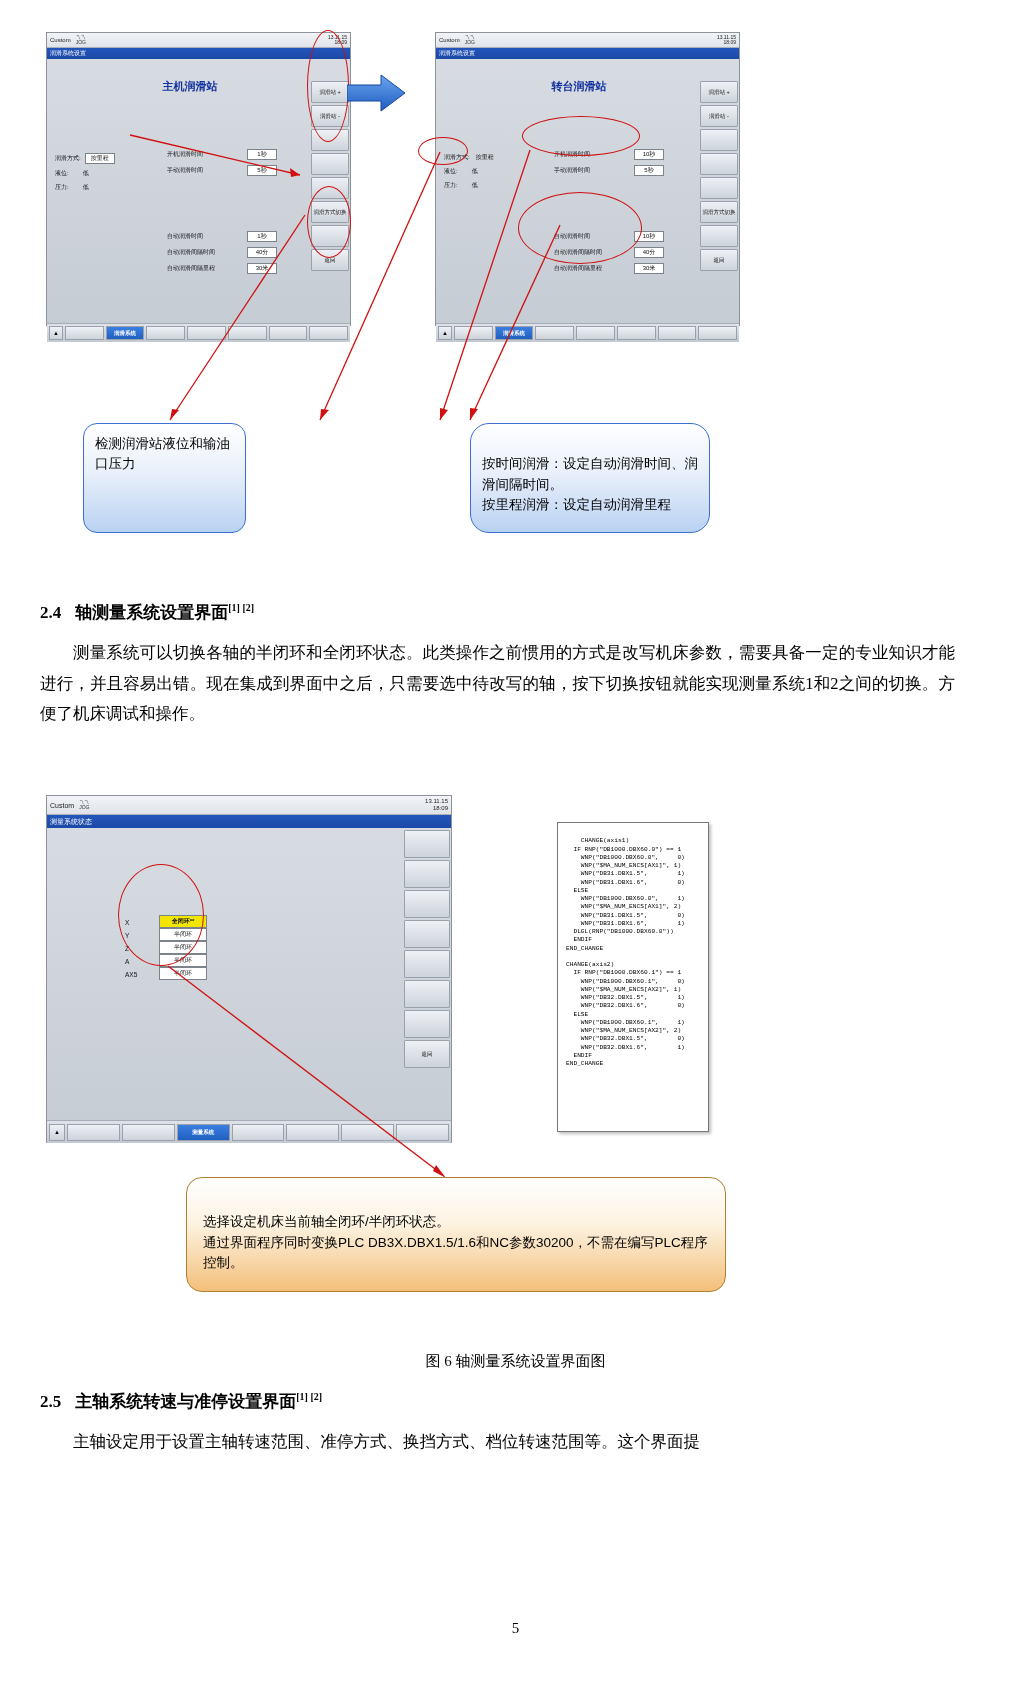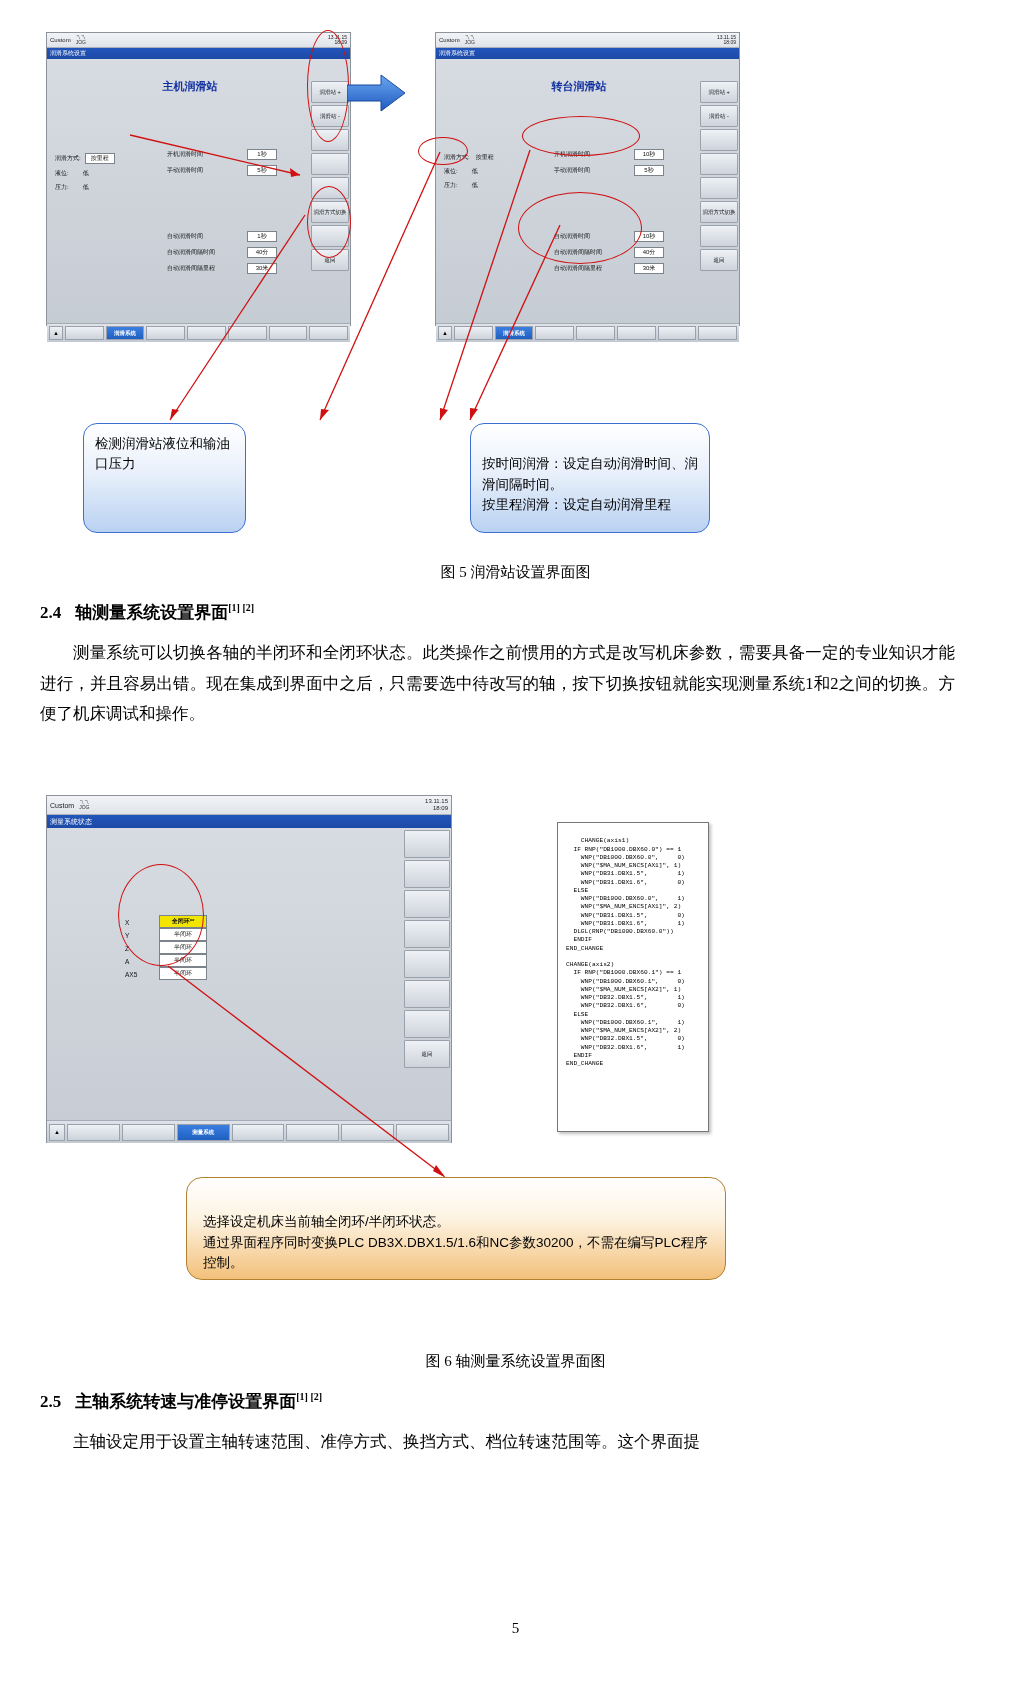--- a/index.html
+++ b/index.html
@@ -406,26 +406,25 @@
       <path d="M530,150 L440,420"></path>
       <polygon points="440,420 448,410 440,408" fill="#d01010" stroke="none"></polygon>
       <path d="M560,225 L470,420"></path>
       <polygon points="470,420 478,409 470,408" fill="#d01010" stroke="none"></polygon>
     </g>
   </svg>
 
   <div class="bubble" style="left:83px; top:423px; width:163px; height:110px;">
     <span>检测润滑站液位和输油口压力</span>
   </div>
-  <div class="bubble" style="left:470px; top:423px; width:240px; height:110px; white-space:pre-line;">
+  <div class="bubble" style="left:470px; top:423px; width:240px; height:110px; white-space:pre-line;border-radius:19px;">
     <span>按时间润滑：设定自动润滑时间、润滑间隔时间。
 按里程润滑：设定自动润滑里程</span>
   </div>
 
-  <div class="caption" style="top:563px;">图 5 润滑站设置界面图</div>
 
   <div class="heading" style="left:40px; top:601px;">
     <span class="num">2.4</span><span>轴测量系统设置界面</span><span class="sup">[1] [2]</span>
   </div>
   <div class="para" style="left:40px; top:638px; width:915px; text-indent:33px;">测量系统可以切换各轴的半闭环和全闭环状态。此类操作之前惯用的方式是改写机床参数，需要具备一定的专业知识才能进行，并且容易出错。现在集成到界面中之后，只需要选中待改写的轴，按下切换按钮就能实现测量系统1和2之间的切换。方便了机床调试和操作。</div>
 
   <div class="hmi" style="left:46px; top:795px; width:406px; height:348px;">
     <div class="topbar" style="height:18px;font-size:7px;">
       <div class="left">
         <span>Custom</span>
@@ -518,21 +517,21 @@
 END_CHANGE</span>
   </div>
 
   <svg class="lines" width="1031" height="1692" style="top:0;">
     <g stroke="#d01010" stroke-width="1.3" fill="none">
       <path d="M168,966 L443,1175"></path>
       <polygon points="446,1178 433,1171 436,1165" fill="#d01010" stroke="none"></polygon>
     </g>
   </svg>
 
-  <div class="bubble bubble-orange" style="left:186px; top:1177px; width:540px; height:103px; white-space:pre-line; padding:14px 16px;">
+  <div class="bubble bubble-orange" style="left:186px; top:1177px; width:540px; height:115px; white-space:pre-line; padding:14px 16px;">
     <span>选择设定机床当前轴全闭环/半闭环状态。
 通过界面程序同时变换PLC DB3X.DBX1.5/1.6和NC参数30200，不需在编写PLC程序控制。</span>
   </div>
 
   <div class="caption" style="top:1352px;">图 6 轴测量系统设置界面图</div>
 
   <div class="heading" style="left:40px; top:1390px;">
     <span class="num">2.5</span><span>主轴系统转速与准停设置界面</span><span class="sup">[1] [2]</span>
   </div>
   <div class="para" style="left:40px; top:1427px; width:915px; text-indent:33px;">主轴设定用于设置主轴转速范围、准停方式、换挡方式、档位转速范围等。这个界面提</div>

